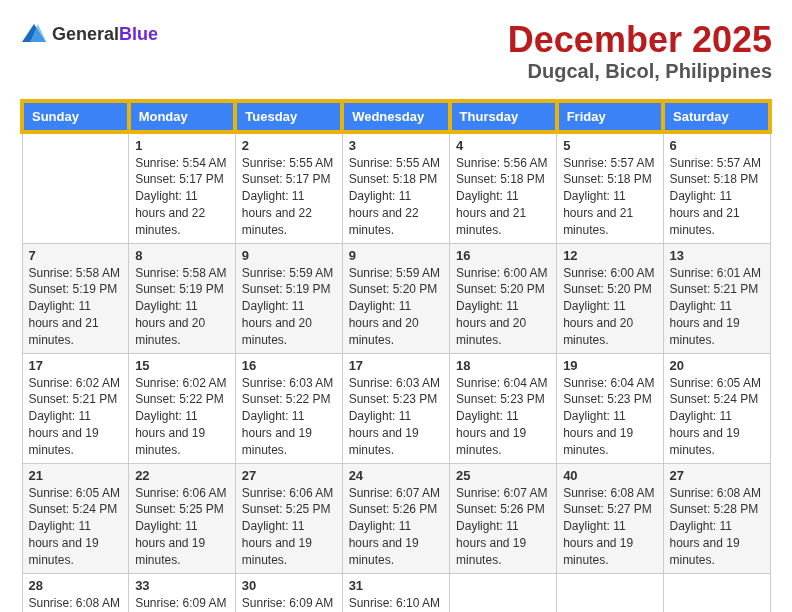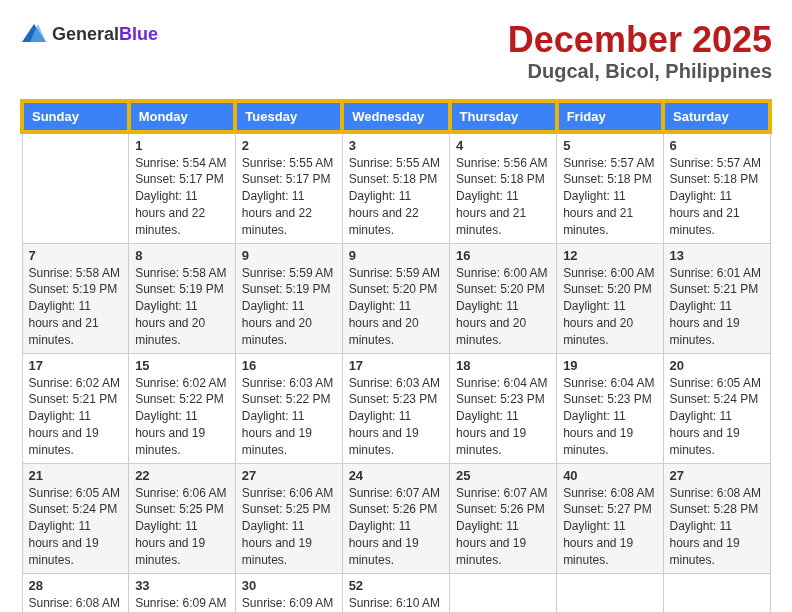--- a/index.html
+++ b/index.html
@@ -245,21 +245,21 @@
         </td>
         <td>
           <div class="day-number">33</div>
           <div class="day-info">Sunrise: 6:09 AM<br>Sunset: 5:29 PM<br>Daylight: 11 hours and 19 minutes.</div>
         </td>
         <td>
           <div class="day-number">30</div>
           <div class="day-info">Sunrise: 6:09 AM<br>Sunset: 5:29 PM<br>Daylight: 11 hours and 19 minutes.</div>
         </td>
         <td>
-          <div class="day-number">52</div>
+          <div class="day-number">31</div>
           <div class="day-info">Sunrise: 6:10 AM<br>Sunset: 5:30 PM<br>Daylight: 11 hours and 20 minutes.</div>
         </td>
         <td class="empty-cell"></td>
         <td class="empty-cell"></td>
         <td class="empty-cell"></td>
       </tr>
     </tbody>
 </table>
 
 </body></html>

